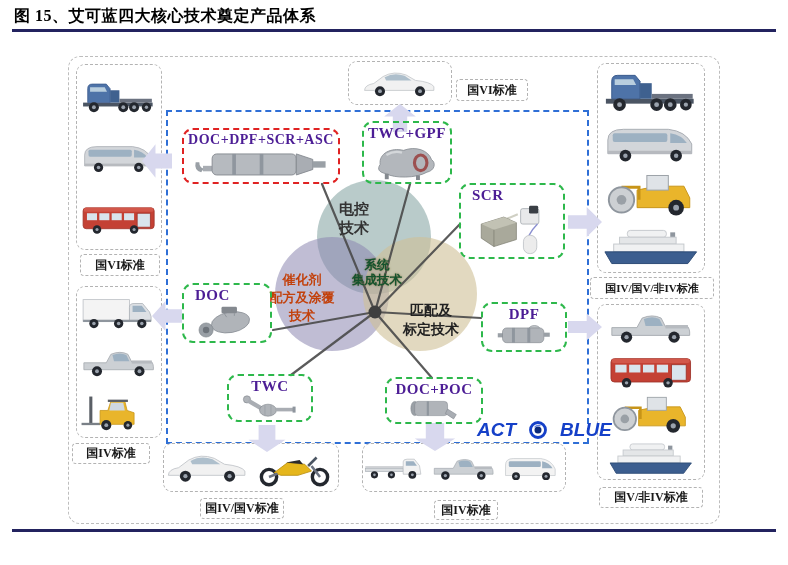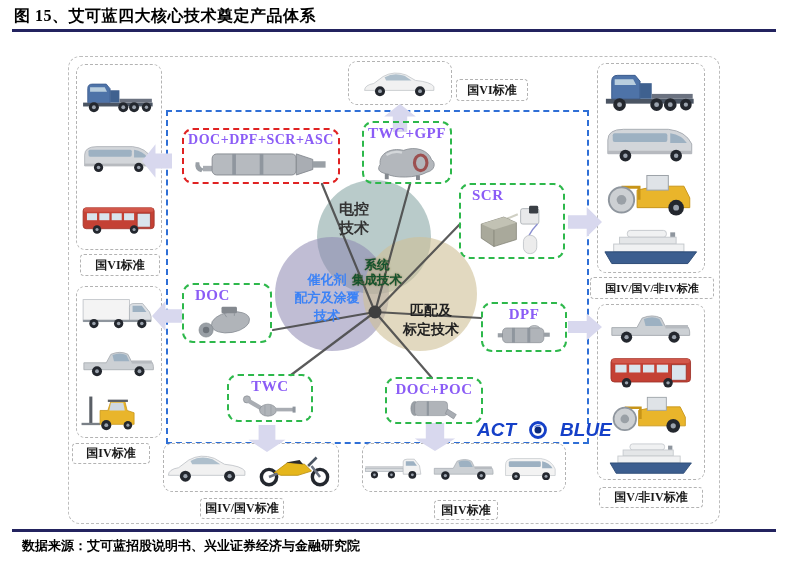--- a/index.html
+++ b/index.html
@@ -23,30 +23,30 @@
   .veh svg{width:100%;height:100%;}
   .plabel-box{position:absolute;border:1.5px dashed #b3b3b3;border-radius:4px;background:#fff;
               display:flex;align-items:center;justify-content:center;
               font:bold 12px "Liberation Serif",serif;color:#1a1a1a;z-index:3;box-sizing:border-box;white-space:nowrap;}
   .plabel-sm{font-size:11px;}
 
   .pbox{position:absolute;border-radius:11px;display:flex;flex-direction:column;align-items:center;
         padding:2px 4px;z-index:5;box-sizing:border-box;background:rgba(255,255,255,.0);}
   .pbox.green{border:2px dashed #2db84b;}
   .pbox.red{border:2px dashed #e02222;}
-  .pname{font:bold 14px "Liberation Serif",serif;color:#8b5cf6;letter-spacing:.5px;line-height:16px;}
+  .pname{font:bold 14px "Liberation Serif",serif;color:#4c1d95;letter-spacing:.5px;line-height:16px;}
   .pname.corner{align-self:flex-start;padding-left:7px;}
   .dev{flex:1;width:94%;min-height:0;display:flex;align-items:center;justify-content:center;}
   .dev svg{width:100%;height:100%;}
 
   .venn-svg{position:absolute;left:166px;top:110px;width:419px;height:330px;z-index:3;}
   .vtext{position:absolute;z-index:4;text-align:center;white-space:pre-line;
          font-family:"Liberation Serif",serif;color:#333;}
   .vt-top{left:321px;top:200px;width:66px;font-size:15px;font-weight:600;line-height:19px;}
-  .vt-left{left:280px;top:271px;width:94px;font-size:13px;font-weight:600;line-height:18px;color:#3b82f6;}
+  .vt-left{left:255px;top:271px;width:94px;font-size:13px;font-weight:600;line-height:18px;color:#c2410c;}
   .vt-right{left:390px;top:301px;width:82px;font-size:14px;font-weight:600;line-height:19px;color:#222;}
   .vt-center{left:344px;top:258px;width:66px;font-size:12.5px;font-weight:bold;line-height:15px;
              color:#14532d;text-shadow:0 0 2px rgba(110,100,55,.9);}
 
   .arr{position:absolute;background:#d8d8ee;z-index:4;}
   .arr-right{clip-path:polygon(0 30%,55% 30%,55% 6%,100% 50%,55% 94%,55% 70%,0 70%);}
   .arr-left{clip-path:polygon(100% 30%,45% 30%,45% 6%,0 50%,45% 94%,45% 70%,100% 70%);}
   .arr-up{clip-path:polygon(30% 100%,30% 45%,6% 45%,50% 0,94% 45%,70% 45%,70% 100%);}
   .arr-down{clip-path:polygon(30% 0,30% 55%,6% 55%,50% 100%,94% 55%,70% 55%,70% 0);}
 
@@ -55,21 +55,20 @@
   .logo-ring{width:20px;height:20px;}
 </style>
 </head>
 <body>
 
 <div class="stage">
 
   <div class="fig-title">图 15、艾可蓝四大核心技术奠定产品体系</div>
   <div class="rule" style="left:12px;top:29px;width:764px;height:3px;"></div>
   <div class="rule" style="left:12px;top:529px;width:764px;height:2.5px;"></div>
-  <div class="source">数据来源：艾可蓝招股说明书、兴业证券经济与金融研究院</div>
 
   <div class="outer-frame"></div>
   <div class="blue-frame"></div>
 
   <svg class="venn-svg" viewBox="0 0 419 330">
     <circle cx="208" cy="127" r="57" fill="#7fa19f" fill-opacity="0.55"></circle>
     <circle cx="166" cy="184" r="57" fill="#8d87b0" fill-opacity="0.55"></circle>
     <circle cx="254" cy="184" r="57" fill="#cfc096" fill-opacity="0.60"></circle>
     <g stroke="#4a4a4a" stroke-width="2.2" stroke-linecap="round" opacity="0.9">
       <line x1="209" y1="202" x2="156" y2="74"></line>

